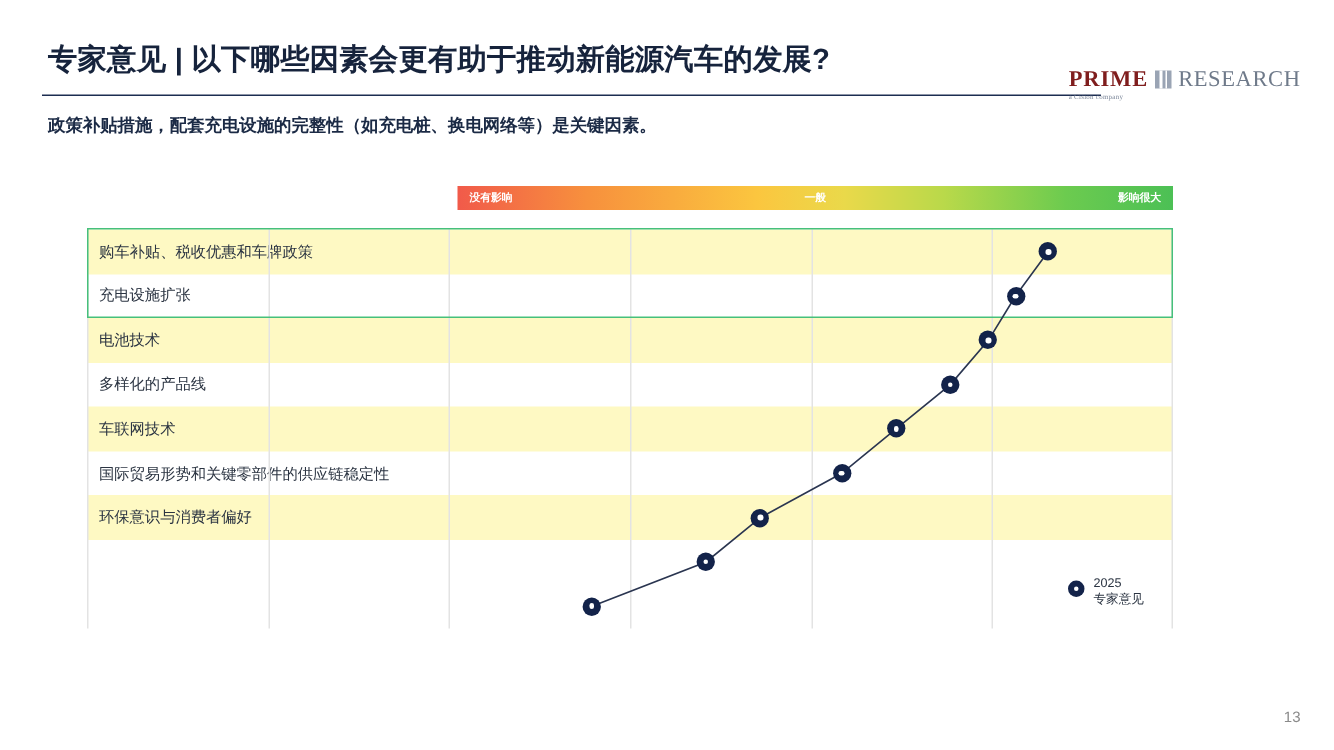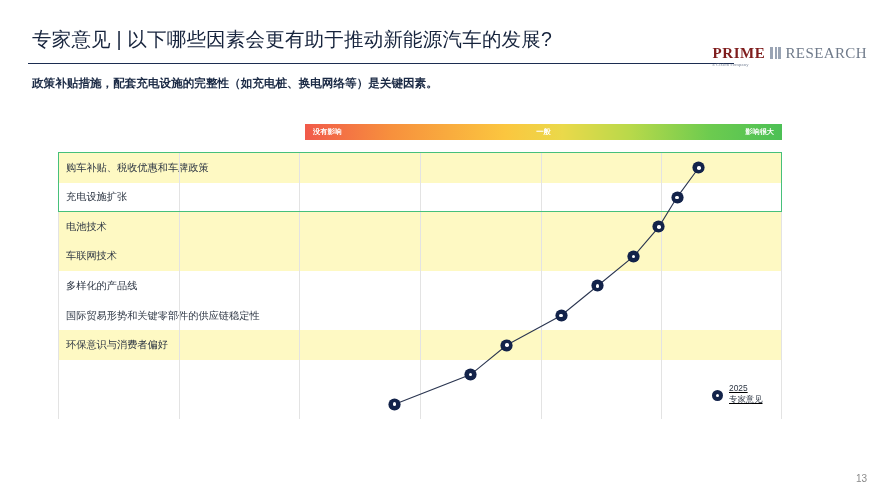--- a/index.html
+++ b/index.html
@@ -7,21 +7,21 @@
     width:889px;height:500px;overflow:hidden;
     background:#ffffff;
     font-family:"Liberation Sans","DejaVu Sans",sans-serif;
     -webkit-font-smoothing:antialiased;
   }
   #slide{position:relative;width:889px;height:500px;background:#fff;}
 
   
   #header-title{
     position:absolute;left:32px;top:26px;
-    font-size:19.5px;font-weight:normal;color:#16233c;
+    font-size:19.5px;font-weight:bold;color:#16233c;
     letter-spacing:.2px;white-space:nowrap;
   }
   #header-rule{
     position:absolute;left:28px;top:63px;width:706px;height:0;
     border-top:1.6px solid #1c2d51;
   }
   #logo{
     position:absolute;right:22px;top:46px;
     display:flex;align-items:flex-start;height:26px;
   }
@@ -95,21 +95,21 @@
     position:absolute;width:11px;height:11px;margin-left:-5.5px;margin-top:-5.5px;
     border-radius:50%;background:#13234a;
     box-shadow:0 0 0 .6px #13234a;
   }
   .marker:after{
     content:"";position:absolute;left:3.7px;top:3.7px;width:3.6px;height:3.6px;
     border-radius:50%;background:#ffffff;
   }
 
   
-  #legend{position:absolute;left:712px;top:383px;display:flex;align-items:center;text-decoration:underline;}
+  #legend{position:absolute;left:712px;top:383px;display:flex;align-items:flex-start;}
   #legend .lg-dot{
     position:relative;width:11px;height:11px;border-radius:50%;background:#13234a;margin-top:4px;
   }
   #legend .lg-dot:after{
     content:"";position:absolute;left:3.7px;top:3.7px;width:3.6px;height:3.6px;border-radius:50%;background:#fff;
   }
   #legend .lg-dot:before{
     content:"";position:absolute;left:4.6px;top:-4px;width:1.2px;height:19px;background:#13234a;z-index:-1;
   }
   #legend .lg-txt{margin-left:6px;line-height:10.5px;}
@@ -150,25 +150,25 @@
     <div id="rows-host">
         <div class="row alt">
           <div class="rlabel">购车补贴、税收优惠和车牌政策</div>
         </div>
         <div class="row">
           <div class="rlabel">充电设施扩张</div>
         </div>
         <div class="row alt">
           <div class="rlabel">电池技术</div>
         </div>
-        <div class="row alt">
-          <div class="rlabel">车联网技术</div>
-        </div>
         <div class="row">
           <div class="rlabel">多样化的产品线</div>
+        </div>
+        <div class="row alt">
+          <div class="rlabel">车联网技术</div>
         </div>
         <div class="row">
           <div class="rlabel">国际贸易形势和关键零部件的供应链稳定性</div>
         </div>
         <div class="row alt">
           <div class="rlabel">环保意识与消费者偏好</div>
         </div>
       </div>
     <div id="gridlines">
         <i style="left: 0px;"></i>

